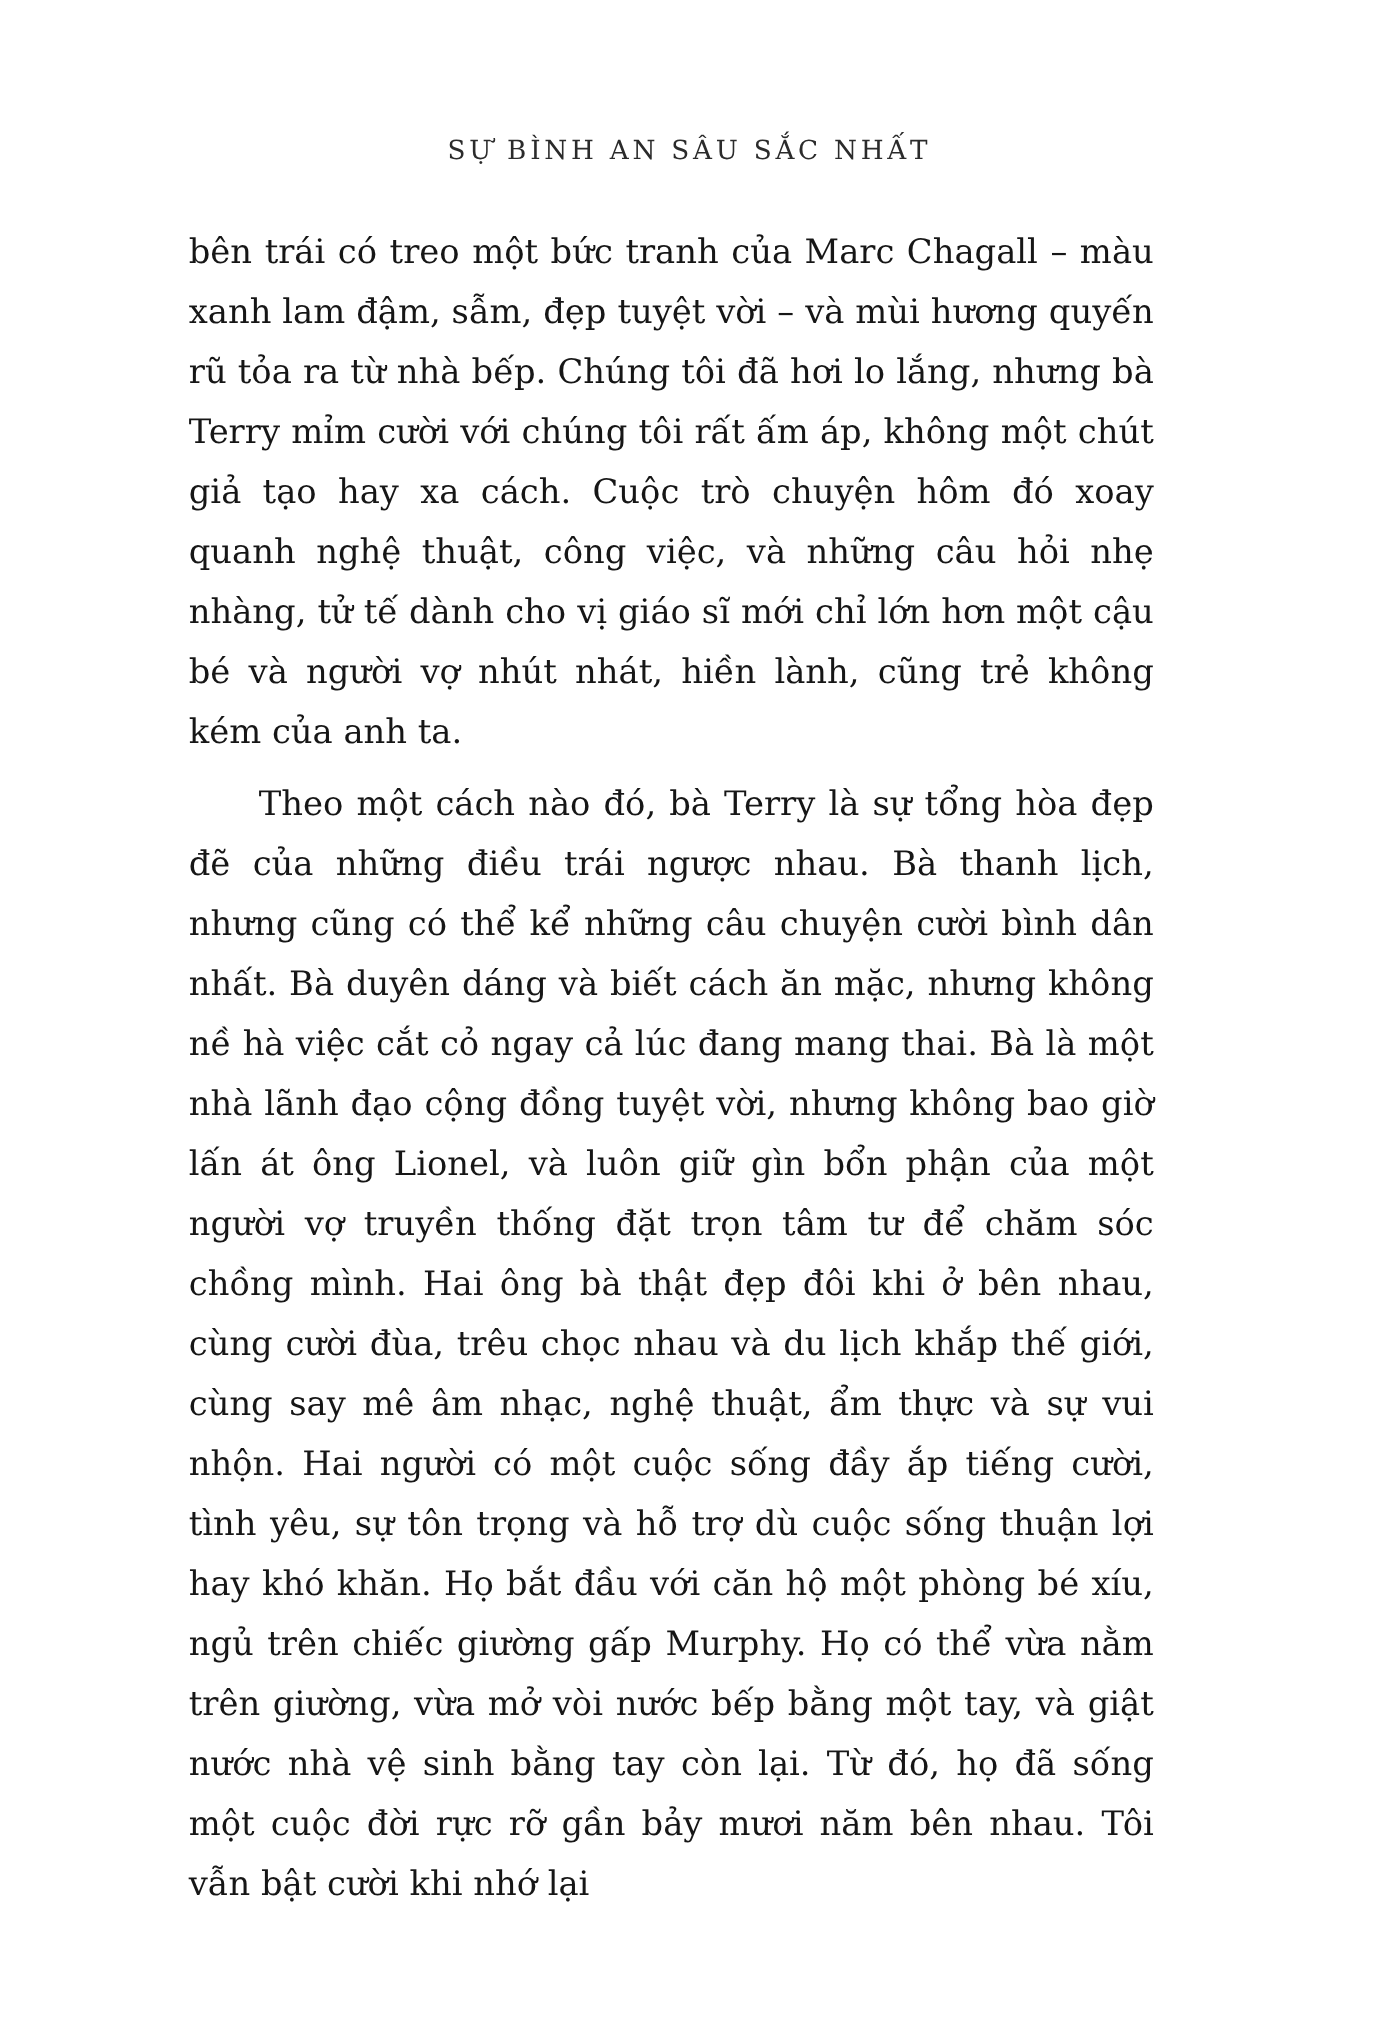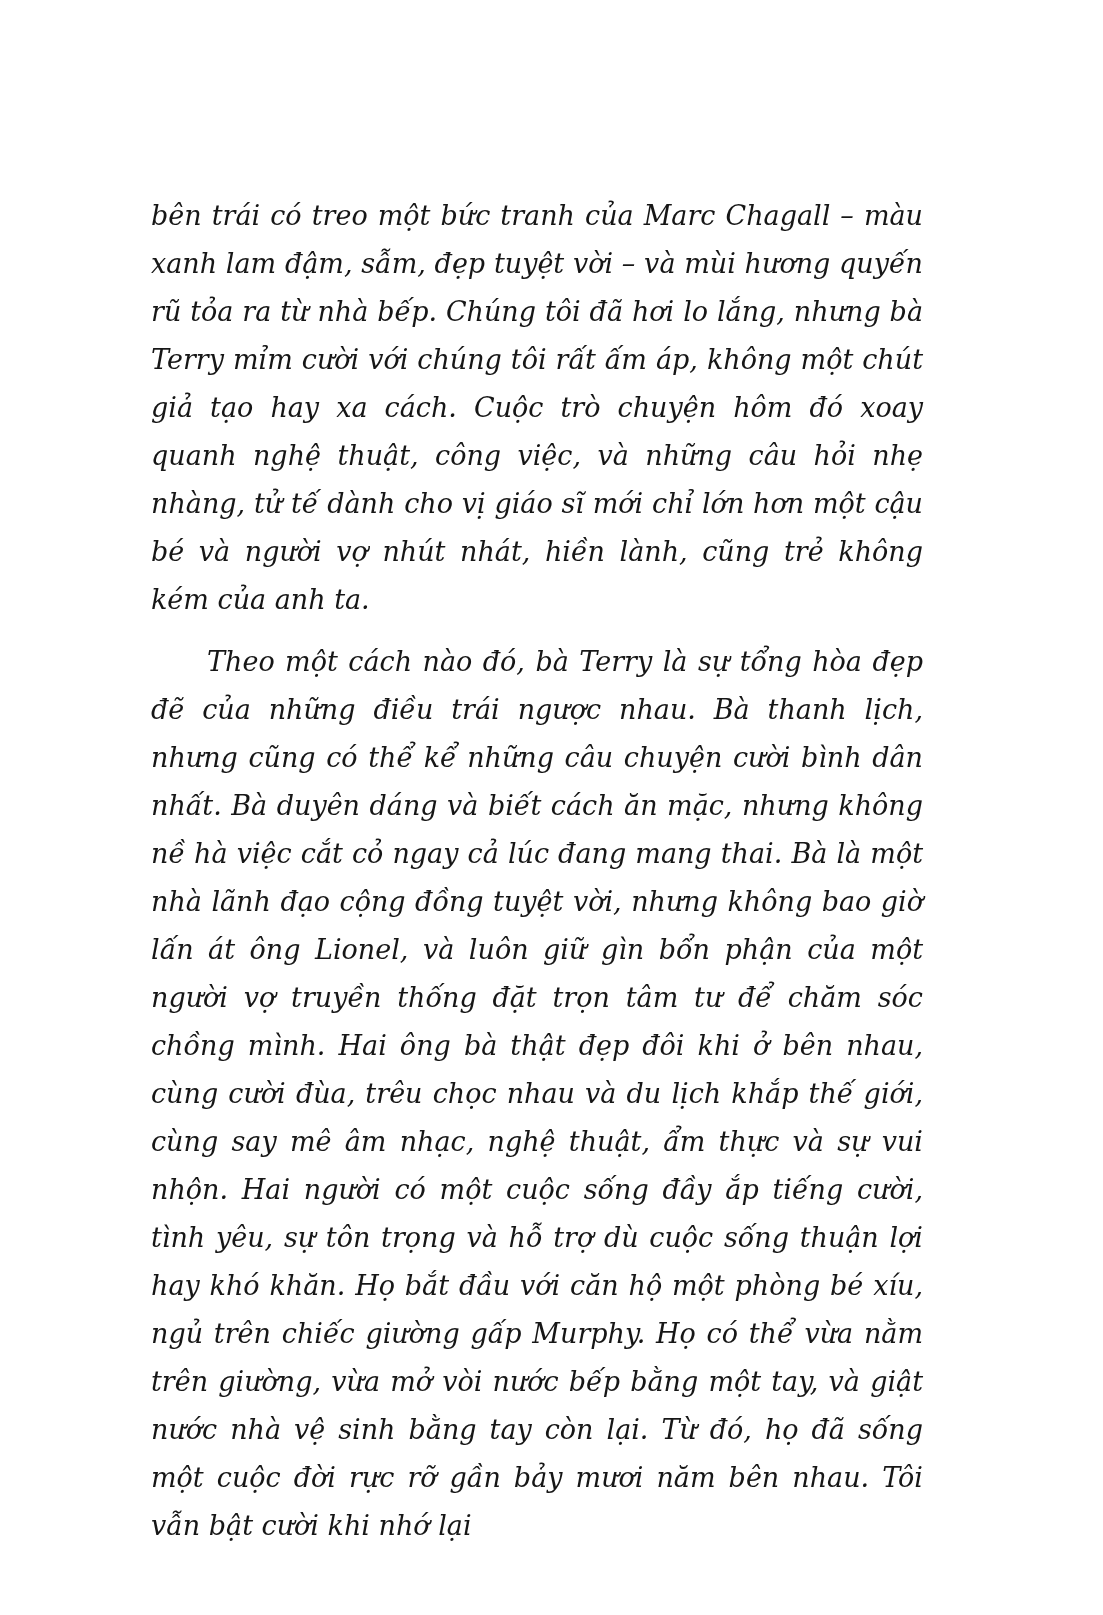--- a/index.html
+++ b/index.html
@@ -31,22 +31,21 @@
     position: absolute;
     top: 178px;
     left: 151px;
     width: 772px;
     font-size: 27px;
     line-height: 48px;
     text-align: justify;
     color: #161616;
   }
   .para {
-    margin: 14px 0 10px 0;
-    font-style: italic;
+    margin: 0 0 10px 0;
   }
   .para.no-indent {
     text-indent: 0;
   }
   .para.indent {
     text-indent: 56px;
   }
   .folio {
     position: absolute;
     top: 1437px;
@@ -54,19 +53,20 @@
     width: 100%;
     text-align: center;
     font-size: 24px;
     color: #222222;
   }
 </style>
 </head>
 <body>
 
 <div class="page">
+  <div class="running-head">SỰ BÌNH AN SÂU SẮC NHẤT</div>
 
   <div class="body-text">
     <p class="para no-indent">bên trái có treo một bức tranh của Marc Chagall – màu xanh lam đậm, sẫm, đẹp tuyệt vời – và mùi hương quyến rũ tỏa ra từ nhà bếp. Chúng tôi đã hơi lo lắng, nhưng bà Terry mỉm cười với chúng tôi rất ấm áp, không một chút giả tạo hay xa cách. Cuộc trò chuyện hôm đó xoay quanh nghệ thuật, công việc, và những câu hỏi nhẹ nhàng, tử tế dành cho vị giáo sĩ mới chỉ lớn hơn một cậu bé và người vợ nhút nhát, hiền lành, cũng trẻ không kém của anh ta.</p>
     <p class="para indent">Theo một cách nào đó, bà Terry là sự tổng hòa đẹp đẽ của những điều trái ngược nhau. Bà thanh lịch, nhưng cũng có thể kể những câu chuyện cười bình dân nhất. Bà duyên dáng và biết cách ăn mặc, nhưng không nề hà việc cắt cỏ ngay cả lúc đang mang thai. Bà là một nhà lãnh đạo cộng đồng tuyệt vời, nhưng không bao giờ lấn át ông Lionel, và luôn giữ gìn bổn phận của một người vợ truyền thống đặt trọn tâm tư để chăm sóc chồng mình. Hai ông bà thật đẹp đôi khi ở bên nhau, cùng cười đùa, trêu chọc nhau và du lịch khắp thế giới, cùng say mê âm nhạc, nghệ thuật, ẩm thực và sự vui nhộn. Hai người có một cuộc sống đầy ắp tiếng cười, tình yêu, sự tôn trọng và hỗ trợ dù cuộc sống thuận lợi hay khó khăn. Họ bắt đầu với căn hộ một phòng bé xíu, ngủ trên chiếc giường gấp Murphy. Họ có thể vừa nằm trên giường, vừa mở vòi nước bếp bằng một tay, và giật nước nhà vệ sinh bằng tay còn lại. Từ đó, họ đã sống một cuộc đời rực rỡ gần bảy mươi năm bên nhau. Tôi vẫn bật cười khi nhớ lại</p>
   </div>
 
 </div>
 
 </body></html>

